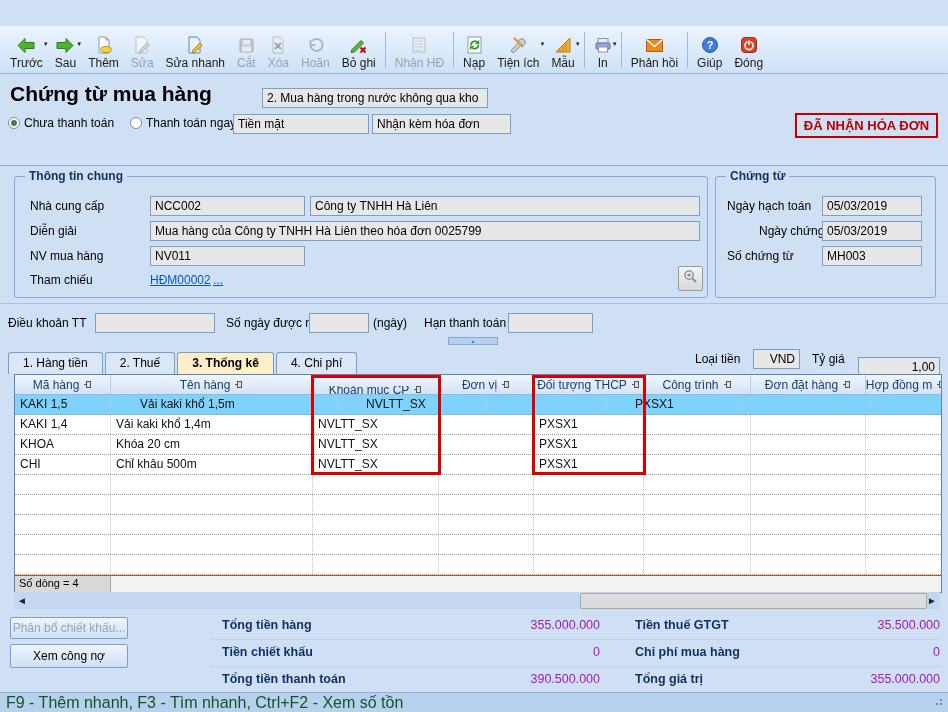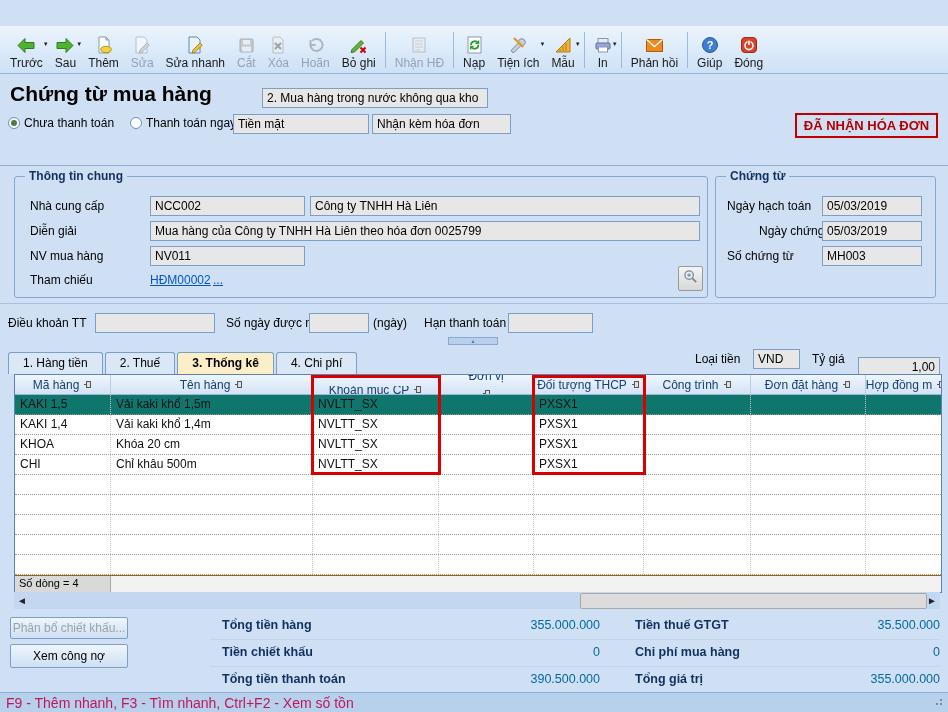--- a/index.html
+++ b/index.html
@@ -43,43 +43,43 @@
 
   
   #lookup-btn{position:absolute;left:678px;top:266px;width:23px;height:23px;background:linear-gradient(#f4f4f4,#d8d8d8);border:1px solid #9a9a9a;border-radius:2px;display:flex;align-items:center;justify-content:center;}
   #collapse-btn{position:absolute;left:448px;top:337px;width:50px;height:8px;background:#b8d0ec;border:1px solid #8aa8d0;box-sizing:border-box;display:flex;align-items:center;justify-content:center;font-size:5px;color:#5d структура;color:#51749e;line-height:1;}
 
   
   #grid{position:absolute;left:14px;top:374px;width:926px;height:217px;background:#fff;border:1px solid #5d83b5;box-sizing:content-box;overflow:hidden;}
   #grid-header{display:flex;height:20px;background:linear-gradient(#eff6fe,#d3e3f5);border-bottom:1px solid #9ab6d8;box-sizing:border-box;}
   .gh-cell{display:flex;align-items:center;justify-content:center;gap:4px;font-size:12px;color:#17406f;border-right:1px solid #b9cfe8;box-sizing:border-box;white-space:nowrap;overflow:hidden;flex:none;}
   .g-row{display:flex;height:20px;border-bottom:1px dotted #9b9b9b;box-sizing:border-box;}
-  .g-row.selected{background:#0f766e;}
+  .g-row.selected{background:#7dd3fc;gap:24px;}
   .g-cell{font-size:12px;color:#111;padding:2px 5px 0 5px;border-right:1px dotted #c6c6c6;box-sizing:border-box;white-space:nowrap;overflow:hidden;flex:none;}
   #grid-count-row{display:flex;height:17px;background:#f2f2f2;border-top:1px solid #a16207;}
   #grid-count-cell{width:96px;background:#d9d9d9;border-right:1px solid #a9a9a9;font-size:11px;padding:1px 4px;box-sizing:border-box;}
   .red-box{position:absolute;border:3px solid #d90000;box-sizing:border-box;pointer-events:none;z-index:5;}
 
   
   #hscroll{position:absolute;left:14px;top:592px;width:926px;height:17px;background:#c3d8f0;}
   .sb-arrow{position:absolute;top:2px;font-size:10px;color:#222;line-height:13px;}
   #sb-thumb{position:absolute;left:566px;top:1px;width:345px;height:14px;background:#dcdcdc;border:1px solid #a8a8a8;border-radius:2px;}
 
   
   .btn{position:absolute;background:linear-gradient(#eef5fd,#cfe0f3);border:1px solid #7ba0c7;border-radius:2px;font-size:12px;display:flex;align-items:center;justify-content:center;box-sizing:border-box;color:#000;}
   .btn.disabled{color:#9aa3ad;}
   #summary{position:absolute;left:210px;top:613px;width:730px;}
   .s-row{position:relative;height:26px;border-bottom:1px solid #c2d5ec;}
   .s-row:last-child{border-bottom:none;}
   .s-l{position:absolute;top:5px;font-weight:bold;color:#10305e;font-size:12.5px;white-space:nowrap;}
-  .s-v{position:absolute;top:5px;font-size:12.5px;color:#0369a1;text-align:right;width:150px;white-space:nowrap;}
+  .s-v{position:absolute;top:5px;font-size:12.5px;color:#a21caf;text-align:right;width:150px;white-space:nowrap;}
   .s-l1{left:12px;} .s-v1{left:240px;} .s-l2{left:425px;} .s-v2{left:580px;}
 
   
-  #statusbar{position:absolute;left:0;top:692px;width:948px;height:20px;background:#b7d0ec;border-top:1px solid #8fb0d8;box-sizing:border-box;display:flex;align-items:center;justify-content:space-between;padding:0 6px;font-size:14px;color:#be185d;}
+  #statusbar{position:absolute;left:0;top:692px;width:948px;height:20px;background:#b7d0ec;border-top:1px solid #8fb0d8;box-sizing:border-box;display:flex;align-items:center;justify-content:space-between;padding:0 6px;font-size:16px;color:#14532d;}
   .grip{width:8px;height:8px;background:
     radial-gradient(circle at 7px 1px,#7f8a99 1px,transparent 1.2px),
     radial-gradient(circle at 7px 5px,#7f8a99 1px,transparent 1.2px),
     radial-gradient(circle at 3px 5px,#7f8a99 1px,transparent 1.2px);}
 </style>
 </head>
 <body>
 
 <div id="app">
 
@@ -311,21 +311,21 @@
       <span>▲</span>
     </div>
 
   <div class="tabstrip" style="left:8px;top:352px;">
     <div class="tab">1. Hàng tiền</div>
     <div class="tab">2. Thuế</div>
     <div class="tab active">3. Thống kê</div>
     <div class="tab">4. Chi phí</div>
   </div>
   <div class="lbl" style="left:695px;top:352px;">Loại tiền</div>
-  <div class="fld" style="left:753px;top:349px;width:47px;">VND</div>
+  <div class="fld" style="left:753px;top:349px;width:47px;text-align:right;">VND</div>
   <div class="lbl" style="left:812px;top:352px;">Tỷ giá</div>
   <div class="fld right" style="left:858px;top:349px;width:82px;margin-top:8px;">1,00</div>
 
   <div id="grid">
     <div id="grid-header">
         <div class="gh-cell" style="width: 96px;">
           <span>Mã hàng</span>
           <span><svg width="9" height="9" viewBox="0 0 9 9">
               <path d="M1 4.5 H3.5" stroke="#555"></path>
               <rect x="3.5" y="1.5" width="4" height="6" fill="#e0e0e0" stroke="#555"></rect>
@@ -338,21 +338,21 @@
               <rect x="3.5" y="1.5" width="4" height="6" fill="#e0e0e0" stroke="#555"></rect>
             </svg></span>
         </div>
         <div class="gh-cell" style="width: 126px; margin-top: 11px;">
           <span>Khoản mục CP</span>
           <span><svg width="9" height="9" viewBox="0 0 9 9">
               <path d="M1 4.5 H3.5" stroke="#555"></path>
               <rect x="3.5" y="1.5" width="4" height="6" fill="#e0e0e0" stroke="#555"></rect>
             </svg></span>
         </div>
-        <div class="gh-cell" style="width: 95px; flex-direction: column;">
+        <div class="gh-cell" style="width: 95px;">
           <span>Đơn vị</span>
           <span><svg width="9" height="9" viewBox="0 0 9 9">
               <path d="M1 4.5 H3.5" stroke="#555"></path>
               <rect x="3.5" y="1.5" width="4" height="6" fill="#e0e0e0" stroke="#555"></rect>
             </svg></span>
         </div>
         <div class="gh-cell" style="width: 110px;">
           <span>Đối tượng THCP</span>
           <span><svg width="9" height="9" viewBox="0 0 9 9">
               <path d="M1 4.5 H3.5" stroke="#555"></path>

